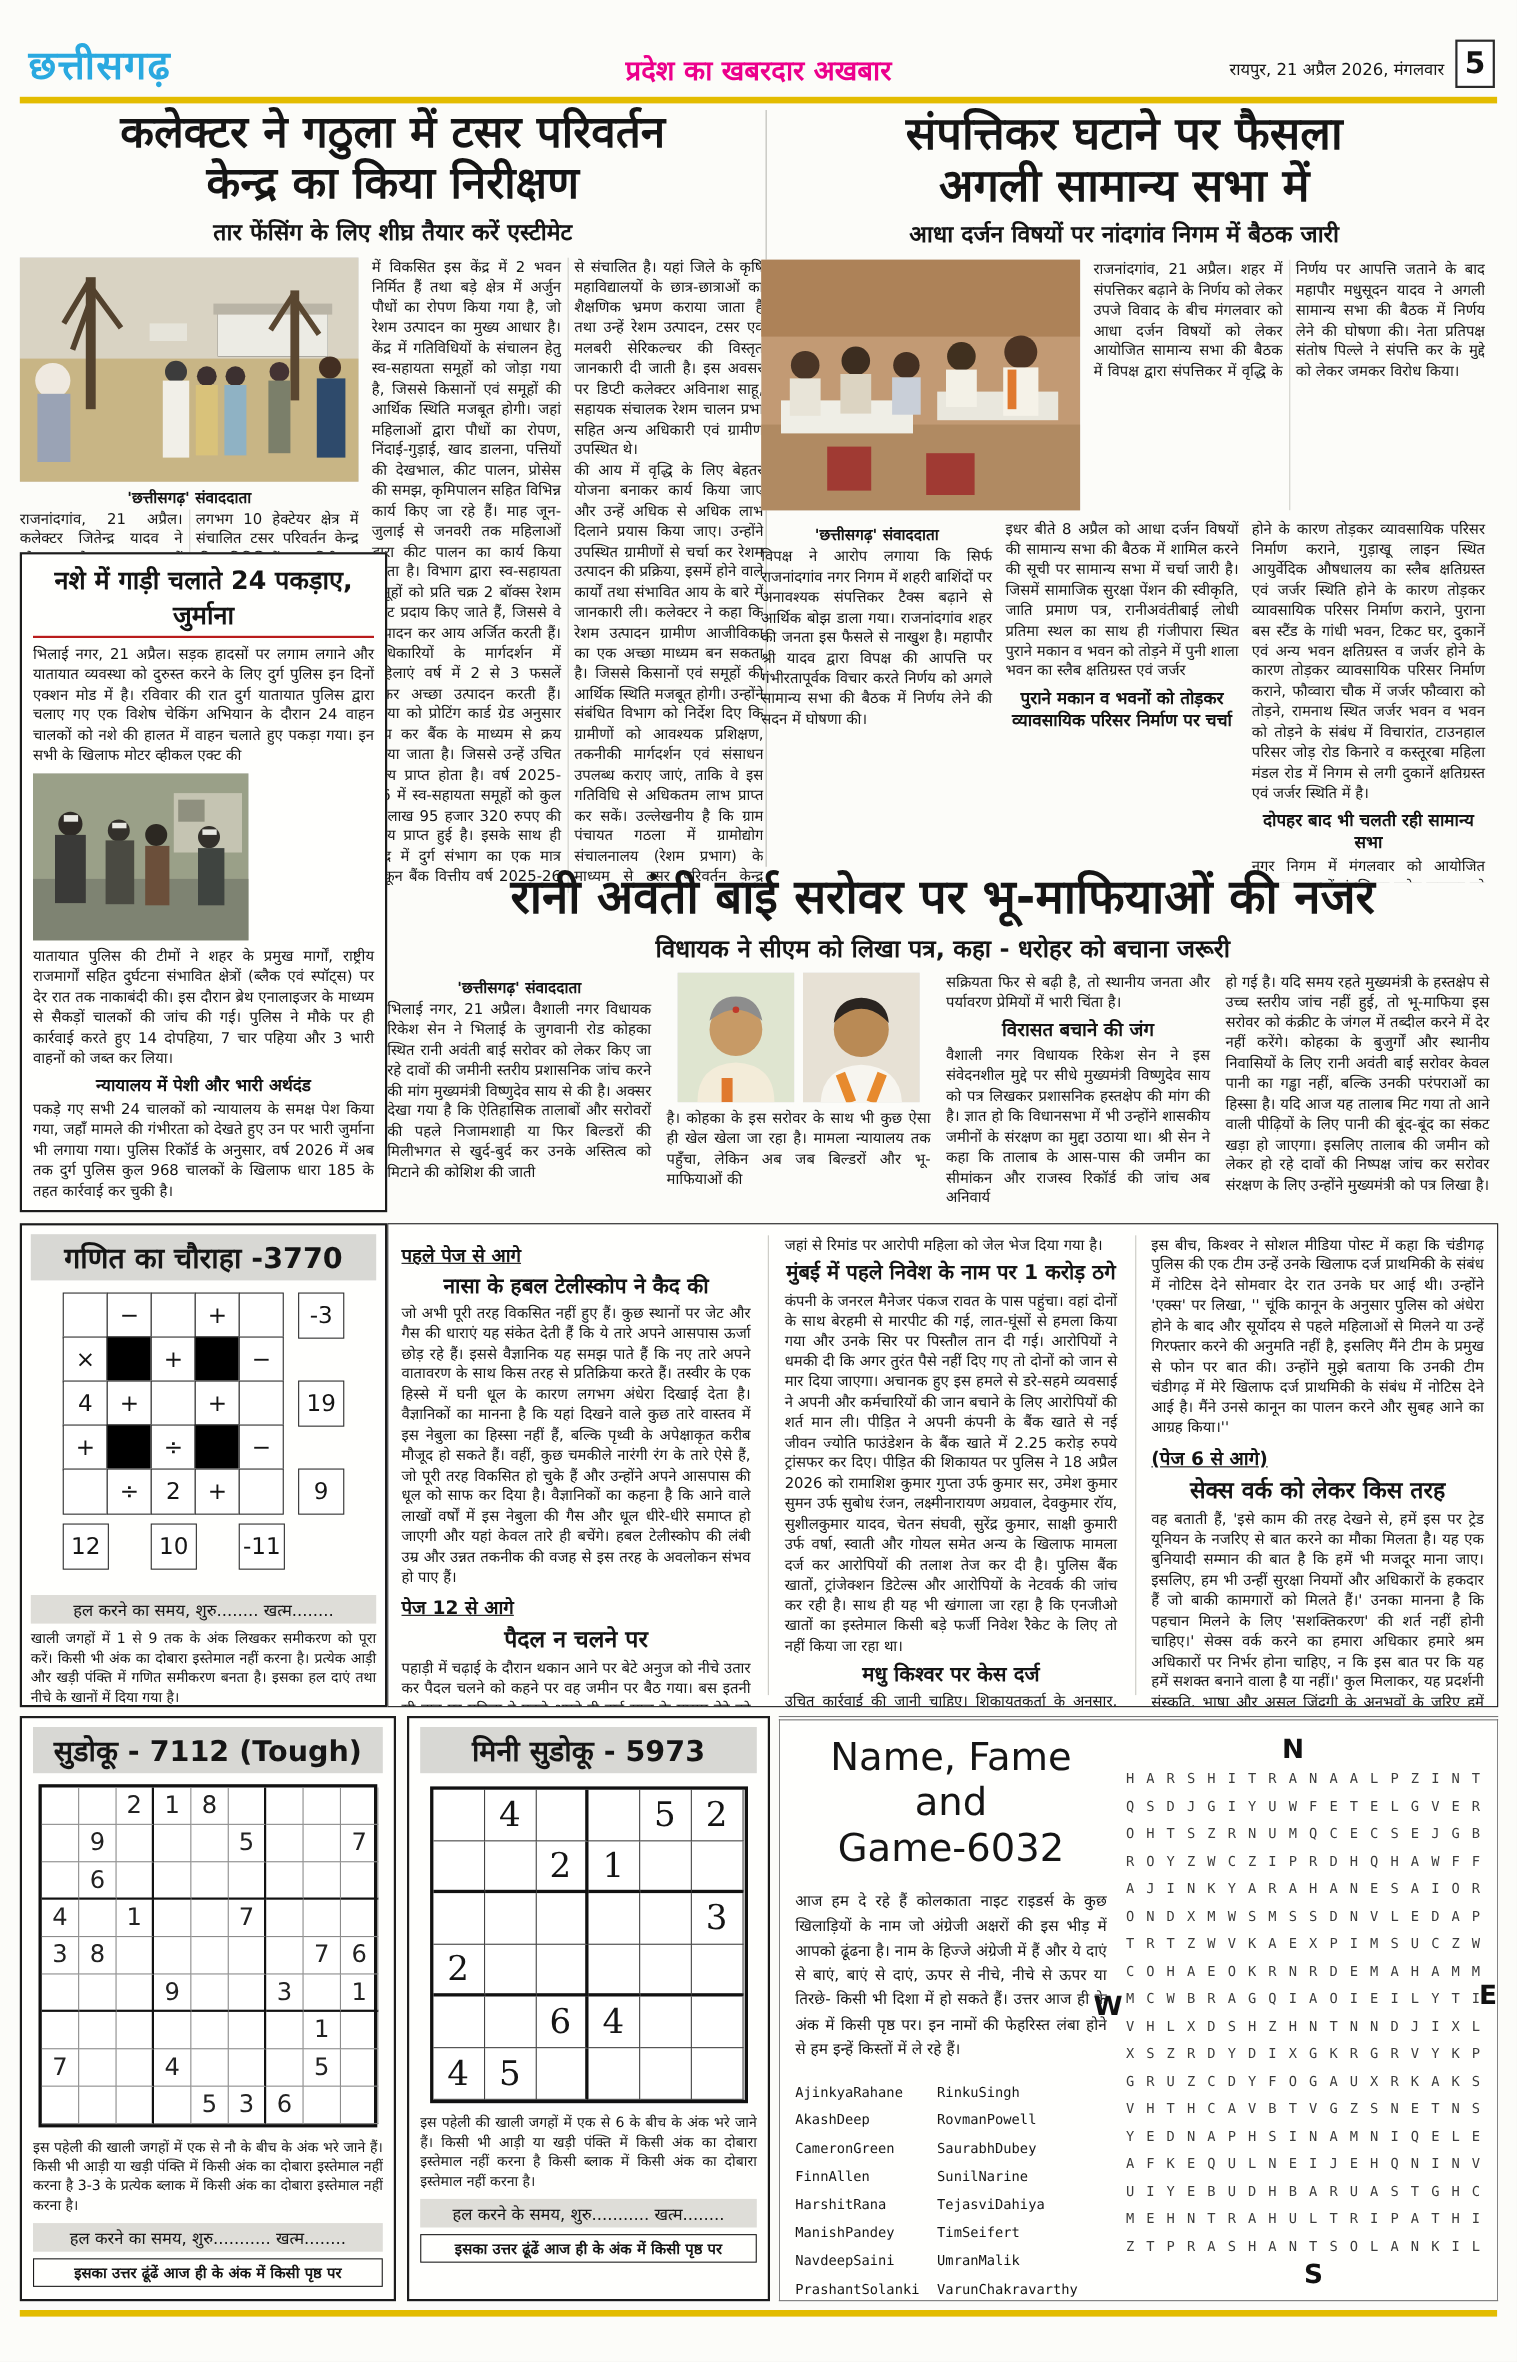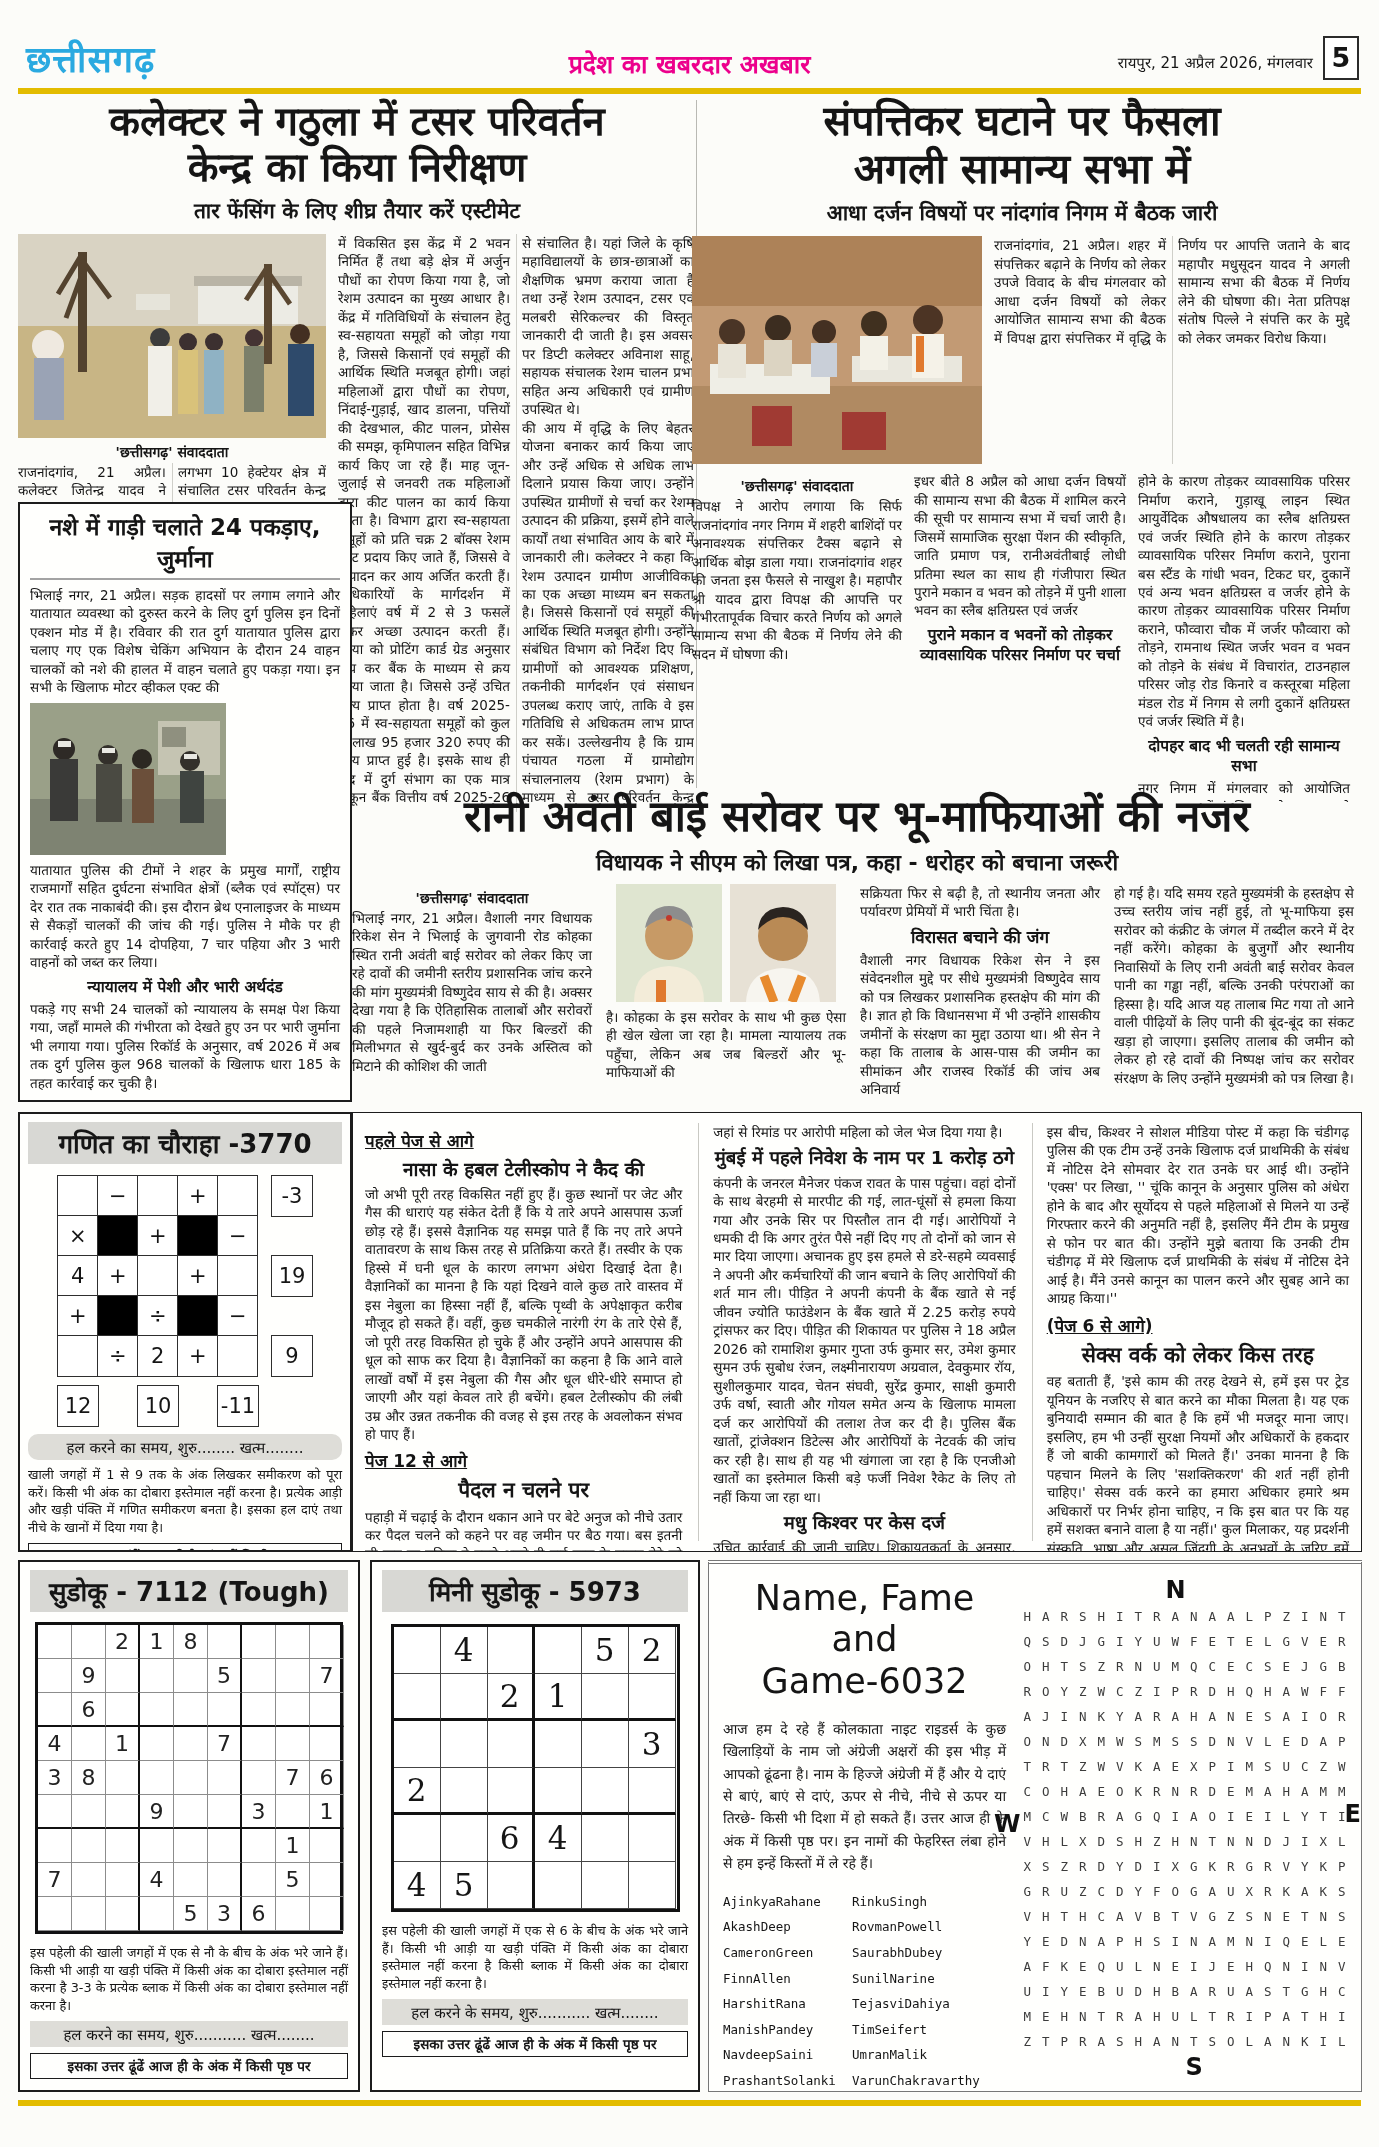--- a/index.html
+++ b/index.html
@@ -111,21 +111,21 @@
         <div class="bodytxt cols2 clip" style="height:58px;">राजनांदगांव, 21 अप्रैल। कलेक्टर जितेन्द्र यादव ने सोमवार को ग्राम गठुला में लगभग 10 हेक्टेयर क्षेत्र में संचालित टसर परिवर्तन केन्द्र की गतिविधियों का निरीक्षण किया। उन्होंने वहां चल रही विभिन्न गतिविधियों की जानकारी ली तथा रेशम उत्पादन से जुड़े कार्यों का जायजा लिया। कलेक्टर ने रेशम उत्पादन क्षेत्र (रेयरिंग व प्लांटेशन क्षेत्र) की सुरक्षा हेतु ग्रामीण यांत्रिकी सेवा विभाग के अधिकारियों को शीघ्र तार फेंसिंग के लिए एस्टीमेट तैयार करने के निर्देश दिए, ताकि फसलों एवं पौधों को नुकसान से बचाया जा सके। उन्होंने कहा कि इस परियोजना से जुड़े ग्रामीणों</div>
       </div>
       <div class="bodytxt cols2 clip" style="width:356px;height:578px;">
         <p>में विकसित इस केंद्र में 2 भवन निर्मित हैं तथा बड़े क्षेत्र में अर्जुन पौधों का रोपण किया गया है, जो रेशम उत्पादन का मुख्य आधार है। केंद्र में गतिविधियों के संचालन हेतु स्व-सहायता समूहों को जोड़ा गया है, जिससे किसानों एवं समूहों की आर्थिक स्थिति मजबूत होगी। जहां महिलाओं द्वारा पौधों का रोपण, निंदाई-गुड़ाई, खाद डालना, पत्तियों की देखभाल, कीट पालन, प्रोसेस की समझ, कृमिपालन सहित विभिन्न कार्य किए जा रहे हैं। माह जून-जुलाई से जनवरी तक महिलाओं द्वारा कीट पालन का कार्य किया जाता है। विभाग द्वारा स्व-सहायता समूहों को प्रति चक्र 2 बॉक्स रेशम कीट प्रदाय किए जाते हैं, जिससे वे उत्पादन कर आय अर्जित करती हैं। अधिकारियों के मार्गदर्शन में महिलाएं वर्ष में 2 से 3 फसलें लेकर अच्छा उत्पादन करती हैं। कोया को प्रोटिंग कार्ड ग्रेड अनुसार क्रय कर बैंक के माध्यम से क्रय किया जाता है। जिससे उन्हें उचित मूल्य प्राप्त होता है। वर्ष 2025-26 में स्व-सहायता समूहों को कुल 5 लाख 95 हजार 320 रुपए की आय प्राप्त हुई है। इसके साथ ही केंद्र में दुर्ग संभाग का एक मात्र ककून बैंक वित्तीय वर्ष 2025-26 से संचालित है। यहां जिले के कृषि महाविद्यालयों के छात्र-छात्राओं का शैक्षणिक भ्रमण कराया जाता है तथा उन्हें रेशम उत्पादन, टसर एवं मलबरी सेरिकल्चर की विस्तृत जानकारी दी जाती है। इस अवसर पर डिप्टी कलेक्टर अविनाश साहू, सहायक संचालक रेशम चालन प्रभा सहित अन्य अधिकारी एवं ग्रामीण उपस्थित थे।</p>
         <p>की आय में वृद्धि के लिए बेहतर योजना बनाकर कार्य किया जाए और उन्हें अधिक से अधिक लाभ दिलाने प्रयास किया जाए। उन्होंने उपस्थित ग्रामीणों से चर्चा कर रेशम उत्पादन की प्रक्रिया, इसमें होने वाले कार्यों तथा संभावित आय के बारे में जानकारी ली। कलेक्टर ने कहा कि रेशम उत्पादन ग्रामीण आजीविका का एक अच्छा माध्यम बन सकता है। जिससे किसानों एवं समूहों की आर्थिक स्थिति मजबूत होगी। उन्होंने संबंधित विभाग को निर्देश दिए कि ग्रामीणों को आवश्यक प्रशिक्षण, तकनीकी मार्गदर्शन एवं संसाधन उपलब्ध कराए जाएं, ताकि वे इस गतिविधि से अधिकतम लाभ प्राप्त कर सकें। उल्लेखनीय है कि ग्राम पंचायत गठला में ग्रामोद्योग संचालनालय (रेशम प्रभाग) के माध्यम से टसर परिवर्तन केन्द्र संचालित की जा रही है। लगभग 10 हेक्टेयर क्षेत्र</p>
       </div>
     </div>
   </section>
 
   <section class="abs box clip" style="left:18px;top:502px;width:334px;height:600px;padding:6px 10px;">
-    <div style="font-size:23px;font-weight:700;text-align:center;border-bottom:2px solid #a3a3a3;padding-bottom:4px;">नशे में गाड़ी चलाते 24 पकड़ाए, जुर्माना</div>
+    <div style="font-size:23px;font-weight:700;text-align:center;border-bottom:2px solid #b91c1c;padding-bottom:4px;">नशे में गाड़ी चलाते 24 पकड़ाए, जुर्माना</div>
     <p class="bodytxt" style="margin-top:6px;">भिलाई नगर, 21 अप्रैल। सड़क हादसों पर लगाम लगाने और यातायात व्यवस्था को दुरुस्त करने के लिए दुर्ग पुलिस इन दिनों एक्शन मोड में है। रविवार की रात दुर्ग यातायात पुलिस द्वारा चलाए गए एक विशेष चेकिंग अभियान के दौरान 24 वाहन चालकों को नशे की हालत में वाहन चलाते हुए पकड़ा गया। इन सभी के खिलाफ मोटर व्हीकल एक्ट की</p>
     <div style="display:flex;gap:8px;margin-top:6px;">
       <svg class="photo" width="196" height="152" viewBox="0 0 196 152">
         <rect width="196" height="152" fill="#9aa088"></rect>
           <rect y="96" width="196" height="56" fill="#7e8372"></rect>
         <rect x="128" y="18" width="62" height="54" fill="#c5c4b2"></rect>
           <rect x="132" y="24" width="24" height="20" fill="#8f907f"></rect>
         <circle cx="34" cy="46" r="11" fill="#2e2a26"></circle>
           <rect x="28" y="38" width="13" height="6" fill="#e8e8e2"></rect>
           <rect x="20" y="56" width="28" height="62" fill="#3a3a38"></rect>
@@ -294,21 +294,21 @@
           </div>
       </div>
       <div class="rescol" id="math-row-results">
           <div class="rescell">-3</div>
           <div class="rescell ghost"></div>
           <div class="rescell">19</div>
           <div class="rescell ghost"></div>
           <div class="rescell">9</div>
         </div>
     </div>
-    <div class="timerbar" style="margin-top:8px;border-radius:10px;">हल करने का समय, शुरु........ खत्म........</div>
+    <div class="timerbar" style="margin-top:24px;">हल करने का समय, शुरु........ खत्म........</div>
     <p class="instr" style="margin-top:6px;">खाली जगहों में 1 से 9 तक के अंक लिखकर समीकरण को पूरा करें। किसी भी अंक का दोबारा इस्तेमाल नहीं करना है। प्रत्येक आड़ी और खड़ी पंक्ति में गणित समीकरण बनता है। इसका हल दाएं तथा नीचे के खानों में दिया गया है।</p>
     <div class="ansfooter" style="margin-top:6px;">इसका उत्तर ढूंढें आज ही के अंक में किसी पृष्ठ पर</div>
   </section>
 
   <section class="abs box clip" style="left:18px;top:1560px;width:342px;height:532px;padding:8px 10px;">
     <div class="titlebar">सुडोकू - 7112 (Tough)</div>
     <div class="sudgrid" id="sudoku-grid">
         <div class="scell"></div>
         <div class="scell"></div>
         <div class="scell br">2</div>

